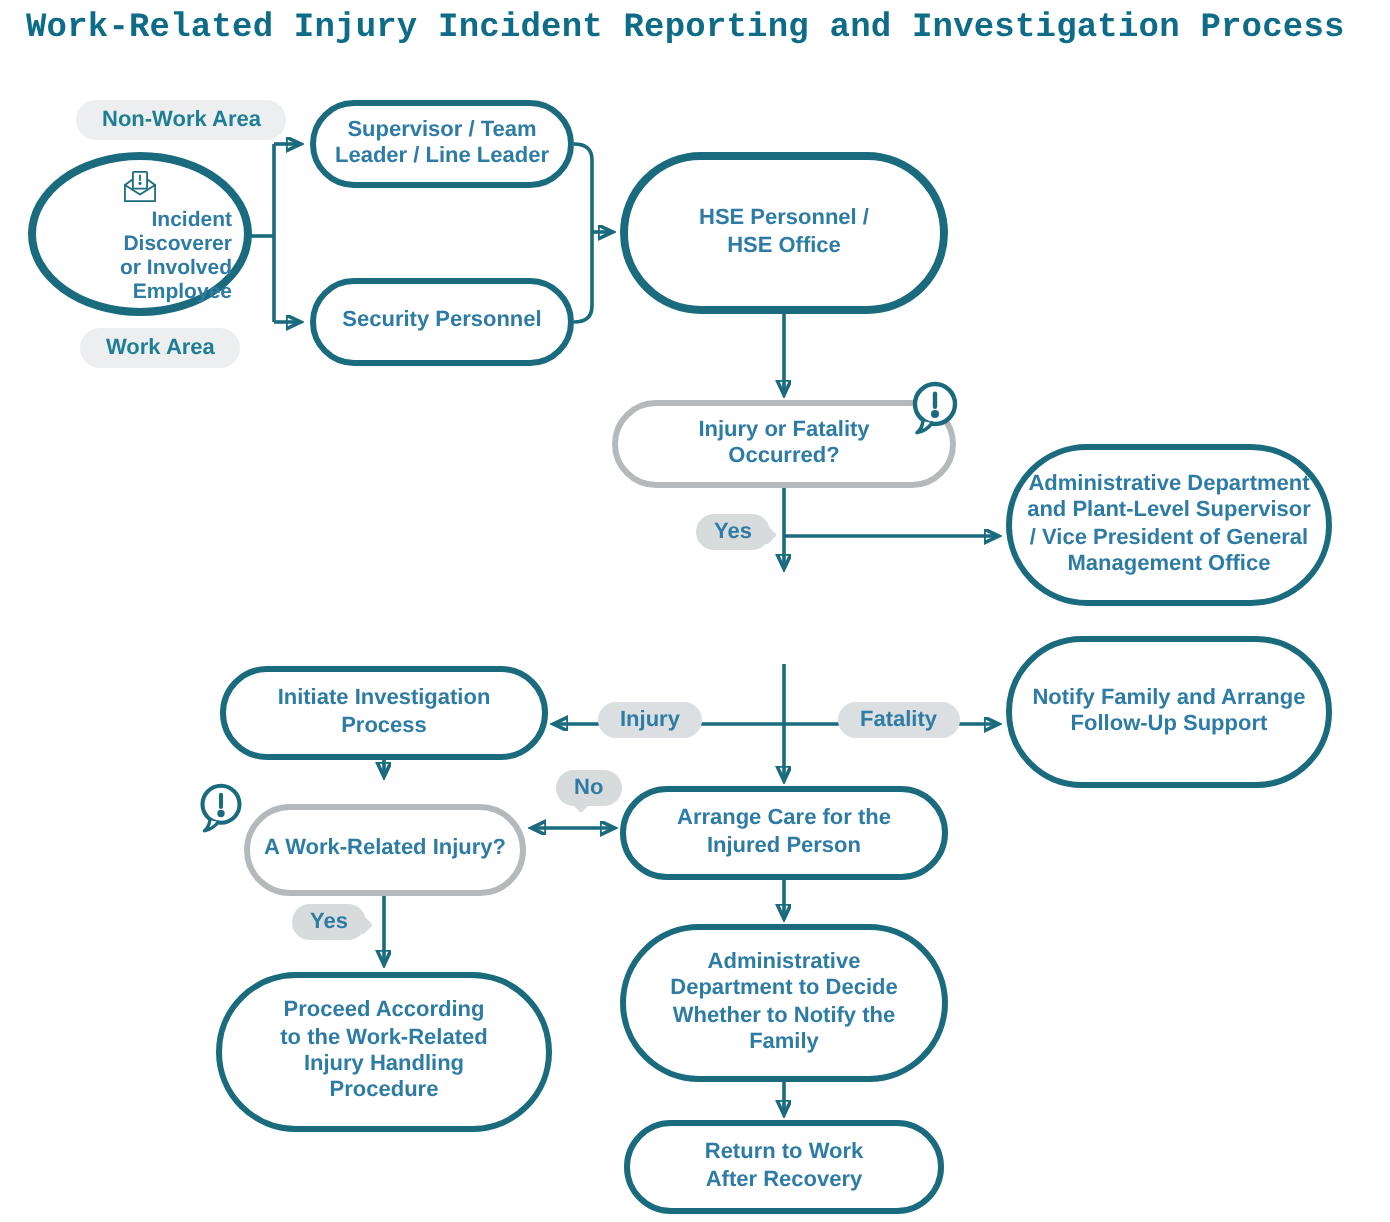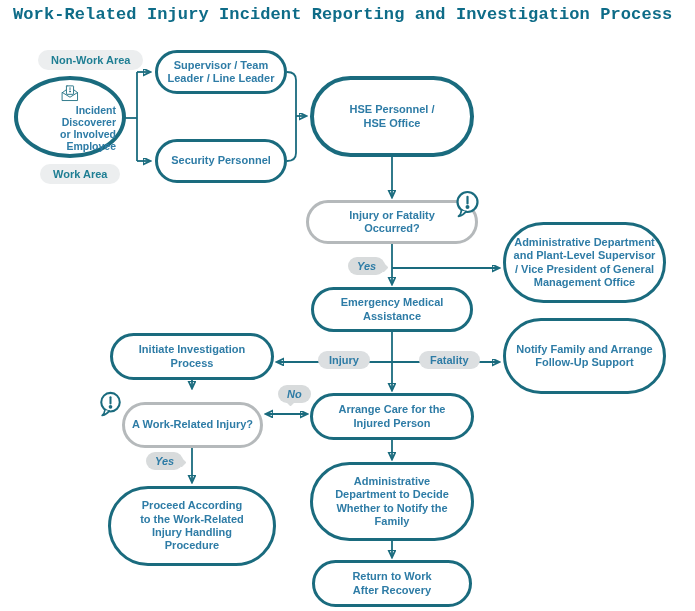--- a/index.html
+++ b/index.html
@@ -23,21 +23,21 @@
         font-weight:700;font-size:11px;line-height:1.22;white-space:pre-line;padding:2px 6px;}
   .node.gray{border-color:var(--grayline);}
   .node.thick{border-width:4px;}
   .node.circle{border-radius:50%;flex-direction:column;border-width:4px;padding-top:5px;text-align:right;}
   .node.circle .nl{font-size:10.5px;line-height:1.15;margin-top:1px;}
   .pill{position:absolute;background:var(--pillbg);color:#1E7E93;font-weight:700;font-size:11px;
         padding:4px 13px;border-radius:12px;}
   .elabel{position:absolute;background:var(--labelbg);color:var(--blue);font-weight:700;font-size:11px;
         padding:3px 11px;border-radius:11px;}
   .bubble{position:absolute;background:var(--bubblebg);color:var(--blue);font-weight:700;font-size:11px;
-        padding:3px 9px;border-radius:10px;font-style:italic;}
+        padding:3px 9px;border-radius:10px;}
   .bubble::after{content:"";position:absolute;width:7px;height:7px;background:inherit;transform:rotate(45deg);border-radius:1px;}
   .bubble.tail-right::after{right:-2px;bottom:4px;}
   .bubble.tail-down::after{left:9px;bottom:-2px;}
   .icon-abs{position:absolute;}
 </style>
 </head>
 <body>
 
 <div class="canvas">
 
@@ -108,22 +108,20 @@
     </g>
   </svg>
 
   <div class="node" style="left:503px;top:222px;width:163px;height:81px;"><span>Administrative Department
 and Plant-Level Supervisor
 / Vice President of General
 Management Office</span></div>
   <div class="node" style="left:503px;top:318px;width:163px;height:76px;"><span>Notify Family and Arrange
 Follow-Up Support</span></div>
 
-  <div class="node" style="left:311px;top:287px;width:162px;height:45px;"><span>Emergency Medical
-Assistance</span></div>
   <div class="node" style="left:310px;top:393px;width:164px;height:47px;"><span>Arrange Care for the
 Injured Person</span></div>
   <div class="node" style="left:310px;top:462px;width:164px;height:79px;"><span>Administrative
 Department to Decide
 Whether to Notify the
 Family</span></div>
   <div class="node" style="left:312px;top:560px;width:160px;height:47px;"><span>Return to Work
 After Recovery</span></div>
 
   <div class="node" style="left:110px;top:333px;width:164px;height:47px;"><span>Initiate Investigation
@@ -136,18 +134,18 @@
       <path d="M13.5 6.8 V13.4"></path>
       <circle cx="13.5" cy="17" r="0.9" fill="#1A6B7E"></circle>
     </g>
   </svg>
   <div class="node" style="left:108px;top:486px;width:168px;height:80px;"><span>Proceed According
 to the Work-Related
 Injury Handling
 Procedure</span></div>
 
   <div class="bubble tail-right" style="left:348px;top:257px;"><span>Yes</span></div>
-  <div class="elabel" style="left:318px;top:351px;"><span>Injury</span></div>
+  <div class="elabel" style="left:299px;top:351px;"><span>Injury</span></div>
   <div class="elabel" style="left:419px;top:351px;"><span>Fatality</span></div>
   <div class="bubble tail-down" style="left:278px;top:385px;"><span>No</span></div>
   <div class="bubble tail-right" style="left:146px;top:452px;"><span>Yes</span></div>
 
 </div>
 
 </body></html>

